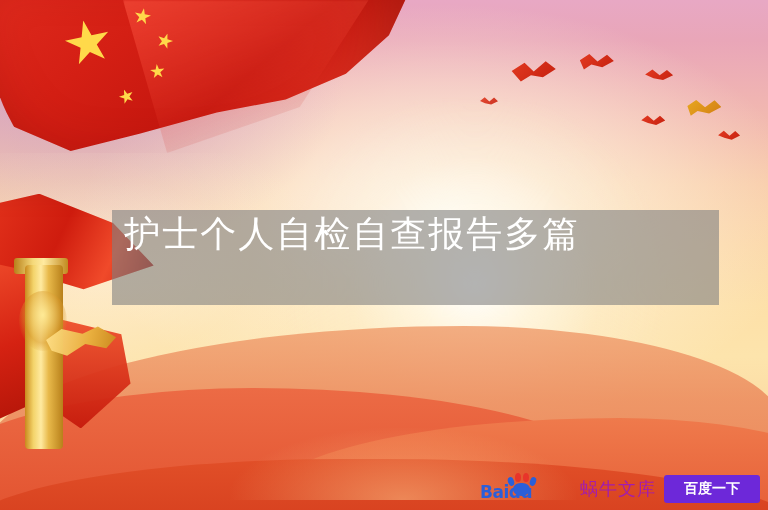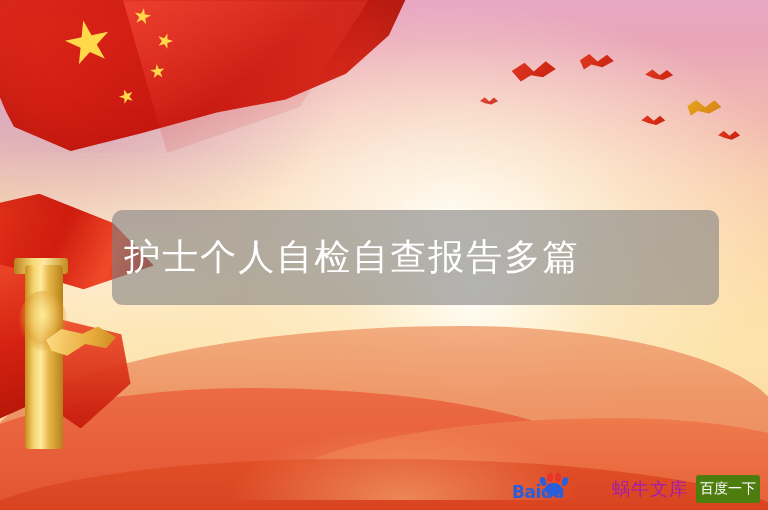--- a/index.html
+++ b/index.html
@@ -211,25 +211,23 @@
 
   
   .title-bar {
     position: absolute;
     left: 14.6%;
     top: 41.2%;
     width: 79%;
     height: 18.6%;
     background: rgba(128,128,128,0.60);
     display: flex;
-    align-items: center;
     justify-content: flex-start;
     padding-left: 2px;
     box-sizing: border-box;
-    border-radius: 11px;
   }
   .title-text {
     color: #ffffff;
     font-size: 36px;
     letter-spacing: 2px;
     font-family: "DejaVu Sans", "Liberation Sans", sans-serif;
     white-space: nowrap;
     padding-left: 10px;
   }
 
@@ -277,29 +275,30 @@
   .paw .p4 { left: 24px; top: 4px;  width: 6px;  height: 9px;  transform: rotate(20deg); }
   .paw .p5 { left: 7px;  top: 10px; width: 17px; height: 13px; border-radius: 45% 45% 50% 50%; }
   .wm-brand {
     font-family: "DejaVu Sans", "Liberation Sans", sans-serif;
     font-size: 18px;
     color: #a21caf;
     letter-spacing: 1px;
     white-space: nowrap;
   }
   .wm-button {
-    background: #4d7c0f;
+    background: #6d28d9;
     color: #ffffff;
     font-family: "DejaVu Sans", "Liberation Sans", sans-serif;
     font-size: 14px;
-    padding: 5px 4px;
+    padding: 5px 20px;
     border-radius: 3px;
     white-space: nowrap;
     border: none;
     cursor: pointer;
+    font-weight: bold;
   }
 </style>
 </head>
 <body>
 
 <div class="canvas">
 
   <div class="sky"></div>
   <div class="sky-purple"></div>
   <div class="sunburst"></div>

